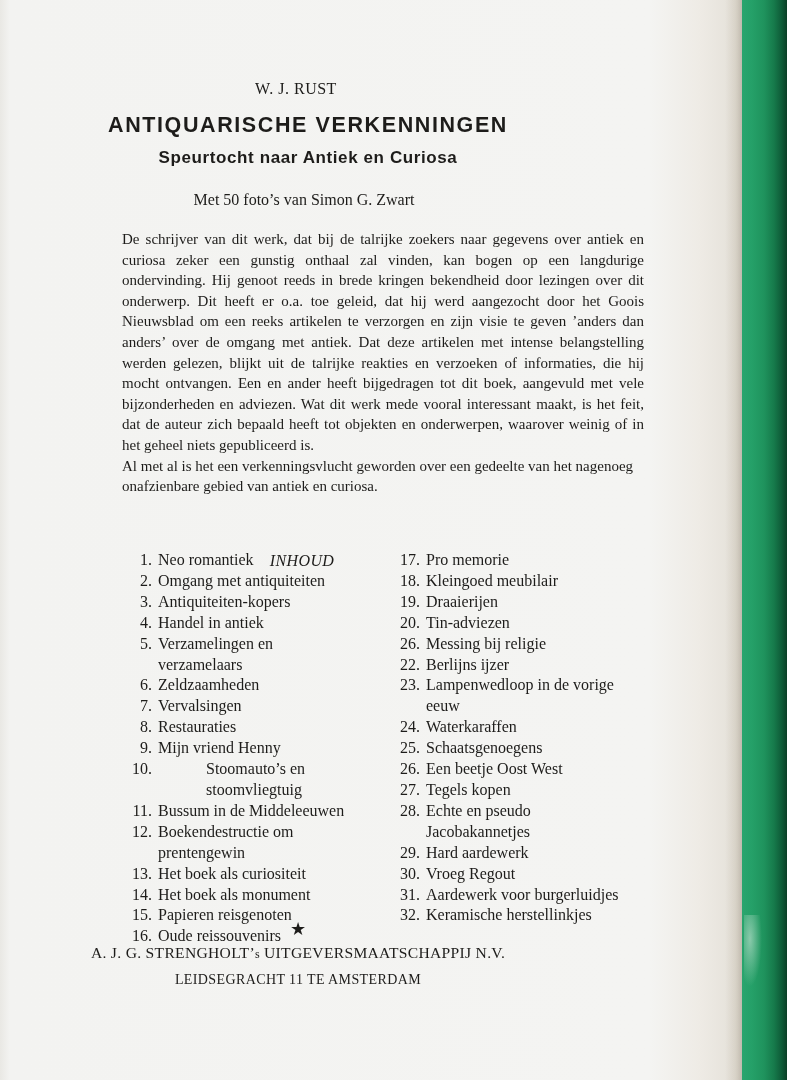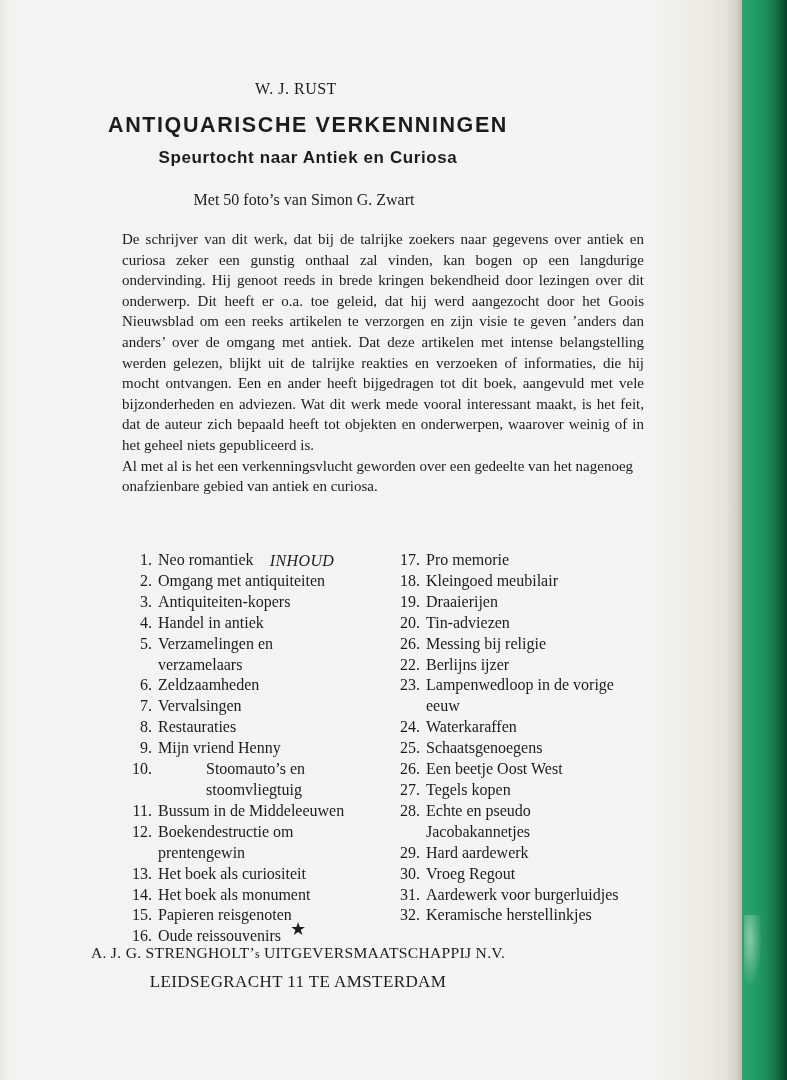--- a/index.html
+++ b/index.html
@@ -48,21 +48,21 @@
 
   .toc-col { position: absolute; top: 550px; width: 260px; font-size: 16px; line-height: 20.9px; }
   .toc-col.left { left: 108px; }
   .toc-col.right { left: 376px; width: 290px; }
   .toc-item { display: flex; }
   .toc-num { width: 44px; text-align: right; padding-right: 6px; flex: none; }
   .toc-text { flex: 1; }
 
   .star { top: 918px; font-size: 18px; left: 2px; }
   .publisher { top: 944px; font-size: 15.6px; letter-spacing: 0.3px; left: 2px; }
-  .address { top: 972px; font-size: 17px; letter-spacing: 0.4px; left: 2px; }
+  .address { top: 972px; font-size: 14px; letter-spacing: 0.4px; left: 2px; }
   .smallcap { font-size: 12px; }
 </style>
 </head>
 <body>
 
 <div class="page"></div>
 <div class="page-edge-shadow"></div>
 <div class="spine"></div>
 <div class="spine-wear"></div>
 

